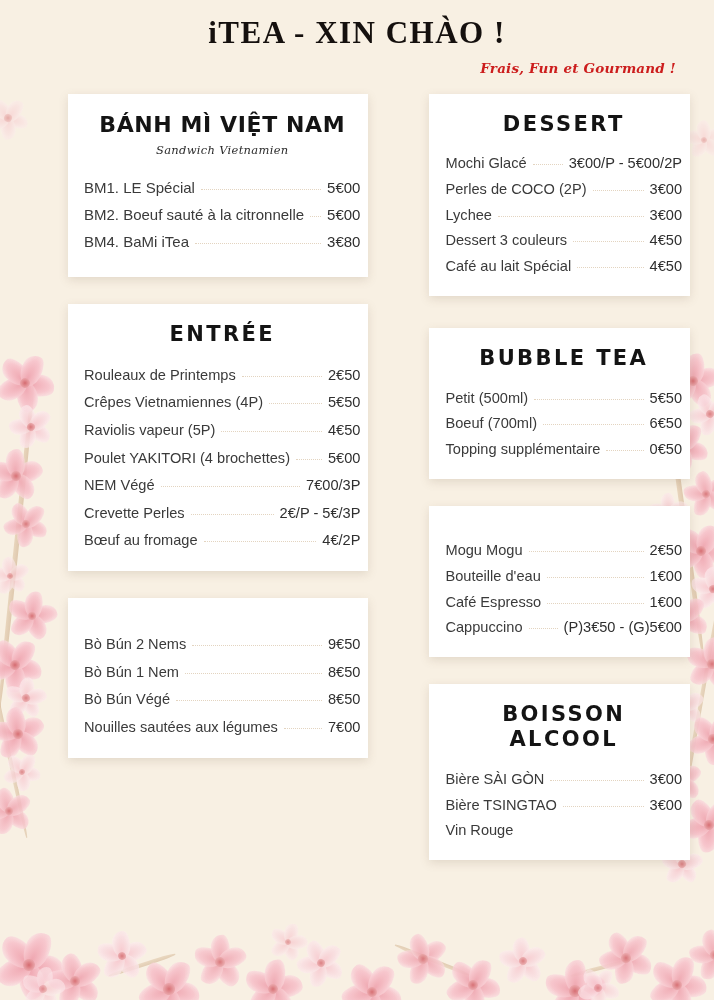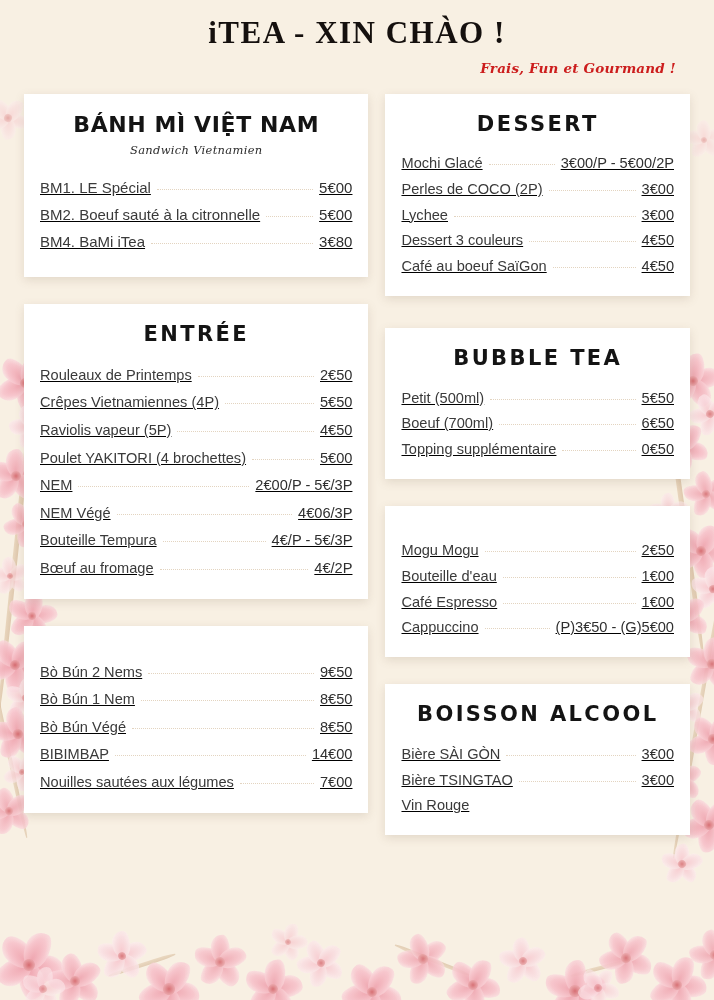--- a/index.html
+++ b/index.html
@@ -87,22 +87,23 @@
     padding: 0 24px;
     display: flex;
     gap: 17px;
   }
   .col { display: flex; flex-direction: column; }
   .col-left  { width: 345px; }
   .col-right { width: 305px; }
 
   .card {
     background: #ffffff;
-    padding: 18px 16px 17px 16px;
+    padding: 18px 8px 17px 16px;
     box-shadow: 0 3px 9px rgba(120, 95, 70, .17);
+    margin-left: 44px;
   }
   .card-bm      { padding-bottom: 22px; margin-bottom: 27px; }
   .card-entree  { margin-bottom: 27px; }
   .card-dessert { margin-bottom: 32px; }
   .card-bubble  { margin-bottom: 27px; }
   .card-boisson { margin-bottom: 27px; }
 
   .card-title {
     text-align: center;
     font-family: "DejaVu Sans", sans-serif;
@@ -117,21 +118,21 @@
   .card-subtitle {
     text-align: center;
     margin-top: 5px;
     font-family: "DejaVu Serif", serif;
     font-style: italic;
     font-size: 11.5px;
     color: #2b2b2b;
     letter-spacing: .3px;
   }
 
-  .items { margin-top: 14px; text-decoration: underline; }
+  .items { margin-top: 14px; }
   .card-bm .items { margin-top: 17px; }
 
   .item {
     display: flex;
     align-items: baseline;
     font-size: 14.6px;
     color: #3a3a3a;
     line-height: 1.0;
     padding: 5.5px 0;
   }
@@ -662,33 +663,28 @@
             <span class="item-name">Raviolis vapeur (5P)</span>
             <span class="leader"></span>
             <span class="item-price">4€50</span>
           </div>
           <div class="item">
             <span class="item-name">Poulet YAKITORI (4 brochettes)</span>
             <span class="leader"></span>
             <span class="item-price">5€00</span>
           </div>
           <div class="item">
-            <span class="item-name">NEM</span>
-            <span class="leader"></span>
-            <span class="item-price">2€00/P - 5€/3P</span>
-          </div>
-          <div class="item">
             <span class="item-name">NEM Végé</span>
             <span class="leader"></span>
-            <span class="item-price">4€06/3P</span>
-          </div>
-          <div class="item">
-            <span class="item-name">Bouteille Tempura</span>
-            <span class="leader"></span>
-            <span class="item-price">4€/P - 5€/3P</span>
+            <span class="item-price">7€00/3P</span>
+          </div>
+          <div class="item">
+            <span class="item-name">Crevette Perles</span>
+            <span class="leader"></span>
+            <span class="item-price">2€/P - 5€/3P</span>
           </div>
           <div class="item">
             <span class="item-name">Bœuf au fromage</span>
             <span class="leader"></span>
             <span class="item-price">4€/2P</span>
           </div>
         </div>
     </div>
 
     <div class="card card-bowls">
@@ -700,25 +696,20 @@
           </div>
           <div class="item">
             <span class="item-name">Bò Bún 1 Nem</span>
             <span class="leader"></span>
             <span class="item-price">8€50</span>
           </div>
           <div class="item">
             <span class="item-name">Bò Bún Végé</span>
             <span class="leader"></span>
             <span class="item-price">8€50</span>
-          </div>
-          <div class="item">
-            <span class="item-name">BIBIMBAP</span>
-            <span class="leader"></span>
-            <span class="item-price">14€00</span>
           </div>
           <div class="item">
             <span class="item-name">Nouilles sautées aux légumes</span>
             <span class="leader"></span>
             <span class="item-price">7€00</span>
           </div>
         </div>
     </div>
 
   </div>
@@ -742,21 +733,21 @@
             <span class="item-name">Lychee</span>
             <span class="leader"></span>
             <span class="item-price">3€00</span>
           </div>
           <div class="item">
             <span class="item-name">Dessert 3 couleurs</span>
             <span class="leader"></span>
             <span class="item-price">4€50</span>
           </div>
           <div class="item">
-            <span class="item-name">Café au boeuf SaïGon</span>
+            <span class="item-name">Café au lait Spécial</span>
             <span class="leader"></span>
             <span class="item-price">4€50</span>
           </div>
         </div>
     </div>
 
     <div class="card card-bubble">
       <div class="card-title">BUBBLE TEA</div>
       <div class="items">
           <div class="item">

